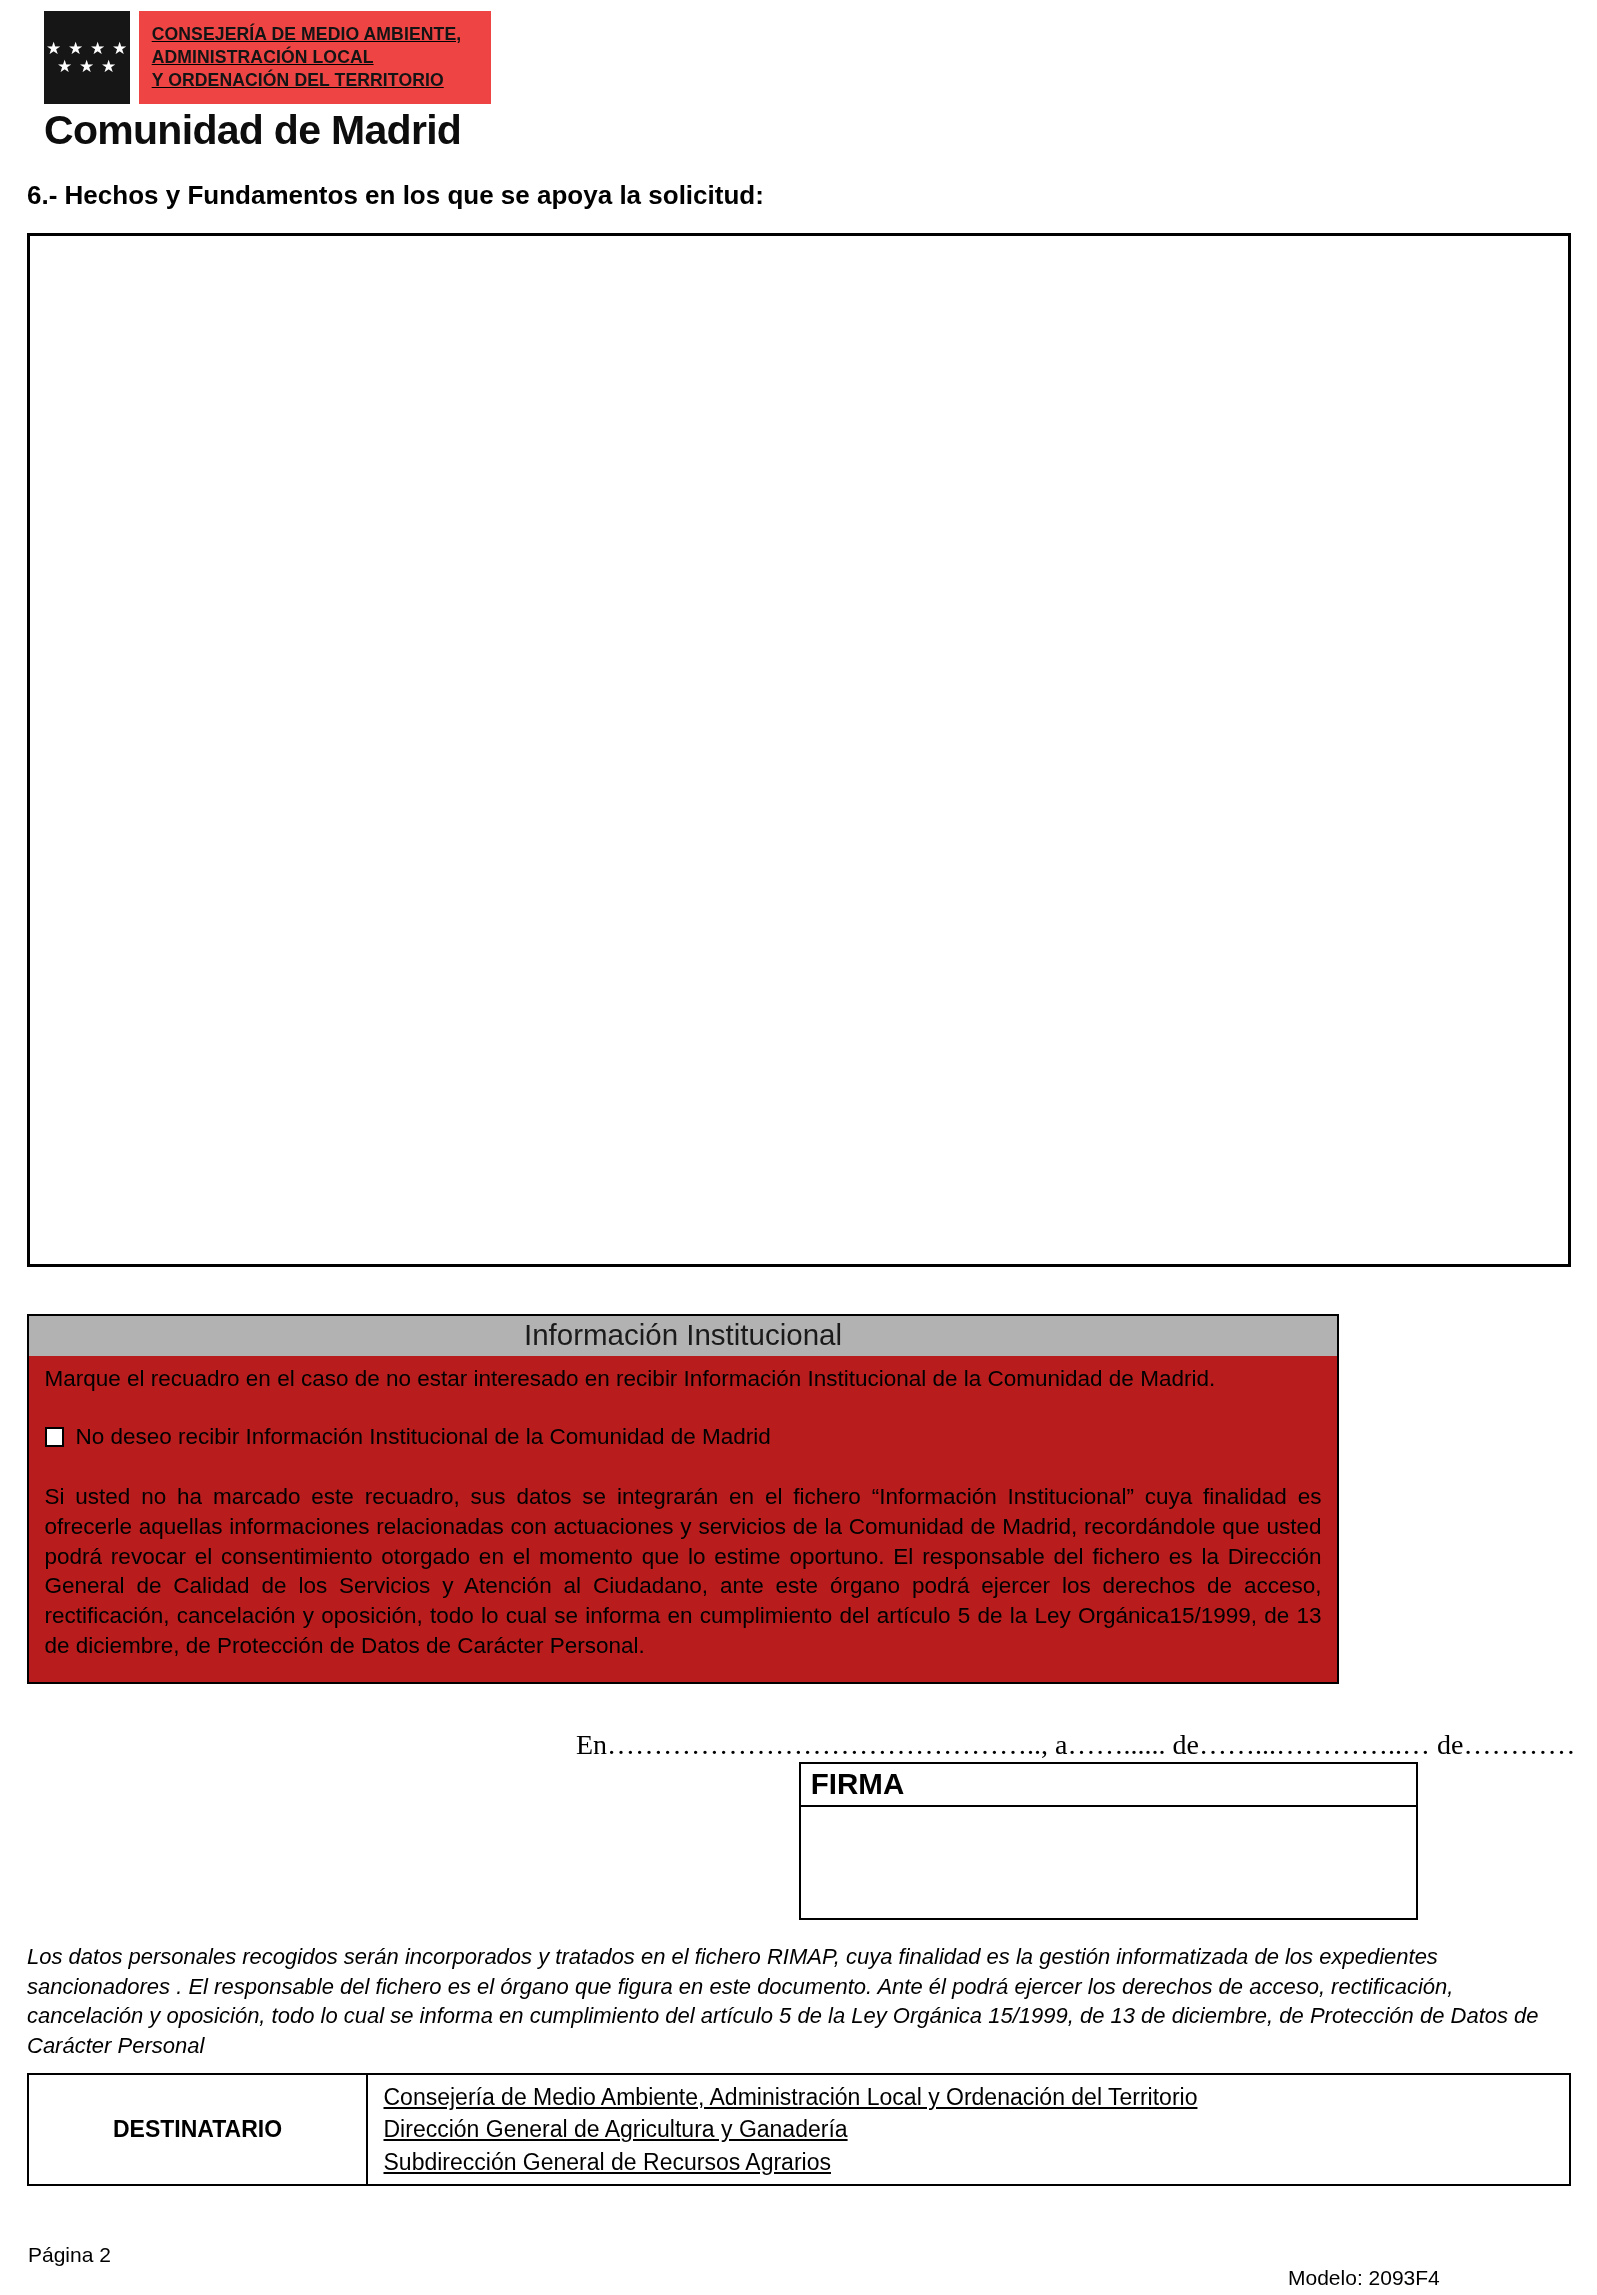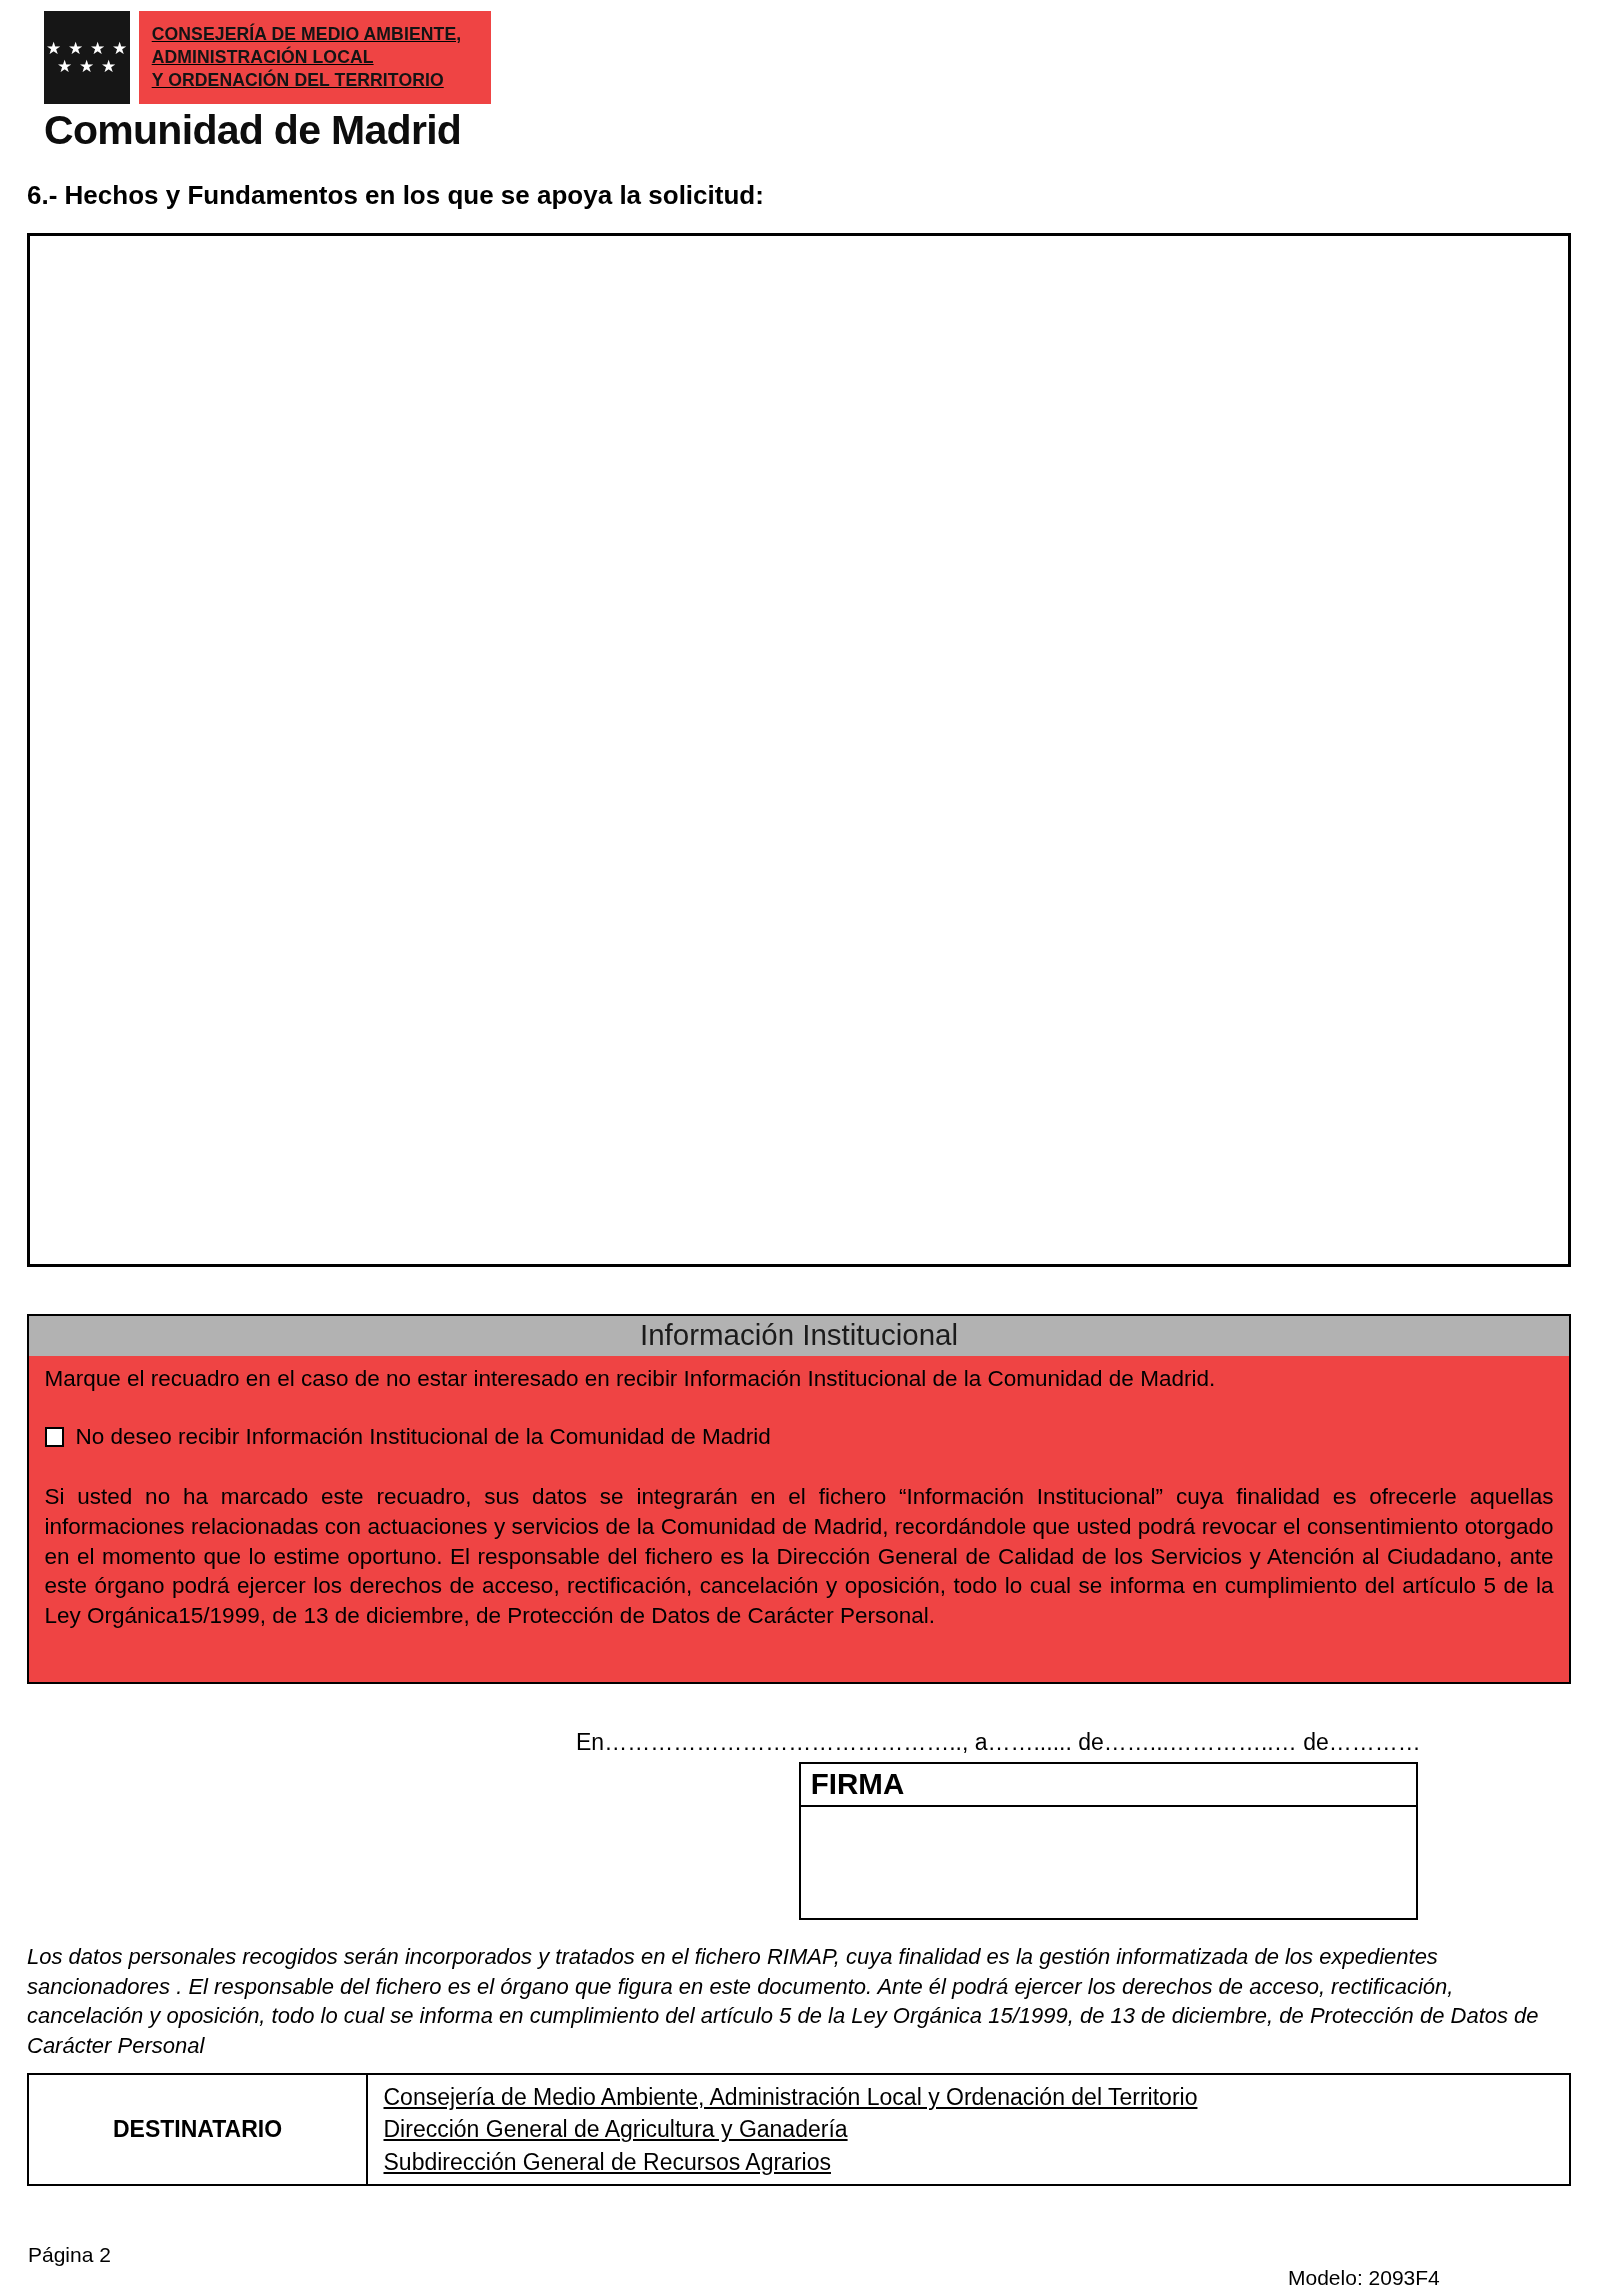--- a/index.html
+++ b/index.html
@@ -58,24 +58,24 @@
     position: absolute; left: 27px; top: 233px;
     width: 1544px; height: 1034px;
     border: 3.5px solid #000;
     box-sizing: border-box;
     background: #fff;
   }
 
   
   .info-box {
     position: absolute; left: 27px; top: 1314px;
-    width: 1544px; height: 370px;
+    width: 1312px; height: 370px;
     border: 2.8px solid #000;
     box-sizing: border-box;
-    background: #ef4444;
+    background: #b91c1c;
   }
   .info-header {
     background: #b2b2b2;
     text-align: center;
     font-size: 29.5px;
     color: #1b1b1b;
     padding: 2.1px 0 3.5px 0;
   }
   .info-body { padding: 8.4px 15.5px 0 15.5px; }
   .info-intro {
@@ -96,21 +96,21 @@
   .checkbox-label { font-size: 22.5px; }
   .info-paragraph {
     margin-top: 32px;
     font-size: 22.5px; line-height: 1.32;
     text-align: justify;
   }
 
   
   .date-line {
     position: absolute; left: 576px; top: 1729px;
-    font-size: 23px; white-space: nowrap;
+    font-size: 28px; white-space: nowrap; font-family: Liberation Serif, serif;
   }
   .firma-box {
     position: absolute; left: 799px; top: 1762px;
     width: 619px; height: 158px;
     border: 2.8px solid #000;
     box-sizing: border-box;
     background: #fff;
   }
   .firma-header {
     font-size: 29.5px; font-weight: bold;

